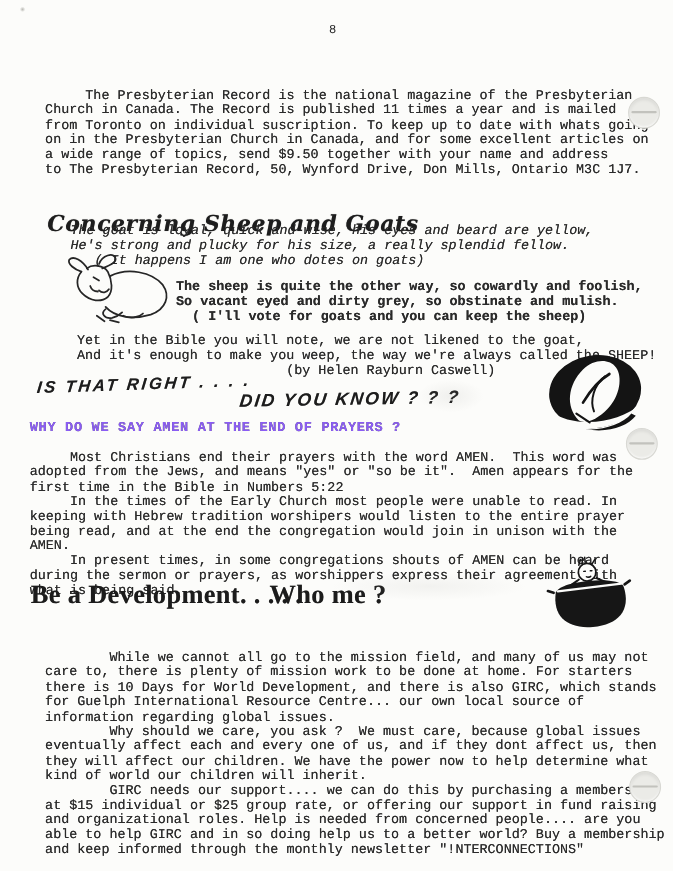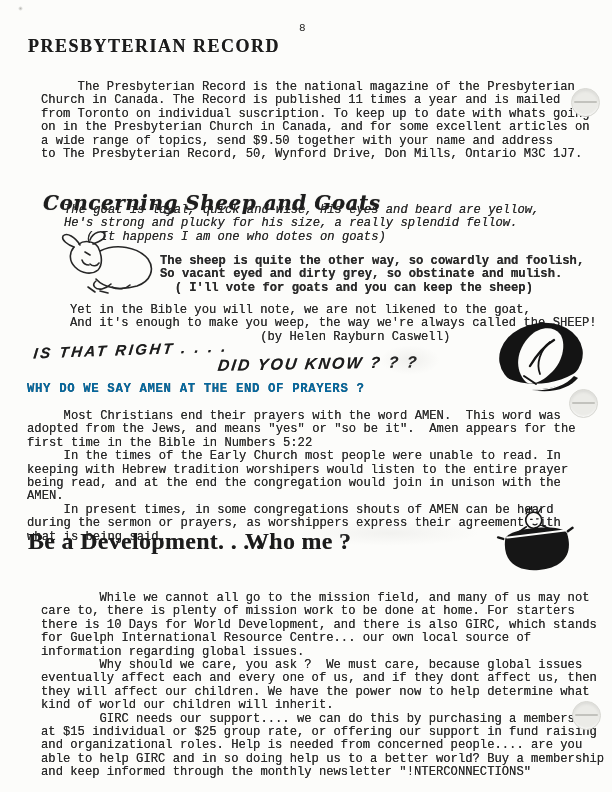--- a/index.html
+++ b/index.html
@@ -33,21 +33,21 @@
     position:absolute;margin:0;
     font-family:"Liberation Sans","DejaVu Sans",sans-serif;
     font-style:italic;font-weight:bold;color:#1d1d1d;
     text-shadow:0 0 0.5px rgba(0,0,0,.5);
   }
   .h-isright{left:34px;top:341px;font-size:15px;letter-spacing:2.5px;transform:skewX(-8deg) rotate(-2deg);}
   .h-didyouknow{left:218px;top:355px;font-size:16px;letter-spacing:2px;transform:skewX(-8deg) rotate(-1deg);}
   .h-amen-q{
     position:absolute;left:27px;top:382px;margin:0;
     font-family:"Liberation Mono","DejaVu Sans Mono",monospace;
-    font-size:12.4px;letter-spacing:.6px;color:#0369a1;
+    font-size:12.4px;letter-spacing:.6px;color:#8b5cf6;
     text-shadow:0 0 0.6px rgba(0,0,0,.7);
   }
   .h-missionary{
     position:absolute;top:528px;margin:0;
     font-family:"Liberation Serif","DejaVu Serif",serif;
     font-weight:bold;font-size:24px;color:#1c1c1c;letter-spacing:.3px;
     text-shadow:0 0 0.5px rgba(0,0,0,.45);
   }
   .h-miss-left{left:28px;}
   .h-miss-right{left:245px;}
@@ -69,21 +69,20 @@
 </style>
 </head>
 <body>
 
 <div class="page">
 
   <div class="pencil-mark"></div>
 
   <div class="page-num">8</div>
 
-  <h1 class="h-record">PRESBYTERIAN RECORD</h1>
 
   <pre class="mono" style="left:27px;top:67px;">     The Presbyterian Record is the national magazine of the Presbyterian
 Church in Canada. The Record is published 11 times a year and is mailed
 from Toronto on individual suscription. To keep up to date with whats going
 on in the Presbyterian Church in Canada, and for some excellent articles on
 a wide range of topics, send $9.50 together with your name and address
 to The Presbyterian Record, 50, Wynford Drive, Don Mills, Ontario M3C 1J7.</pre>
 
   <h2 class="h-sheepgoats">Concerning Sheep and Goats</h2>
 

